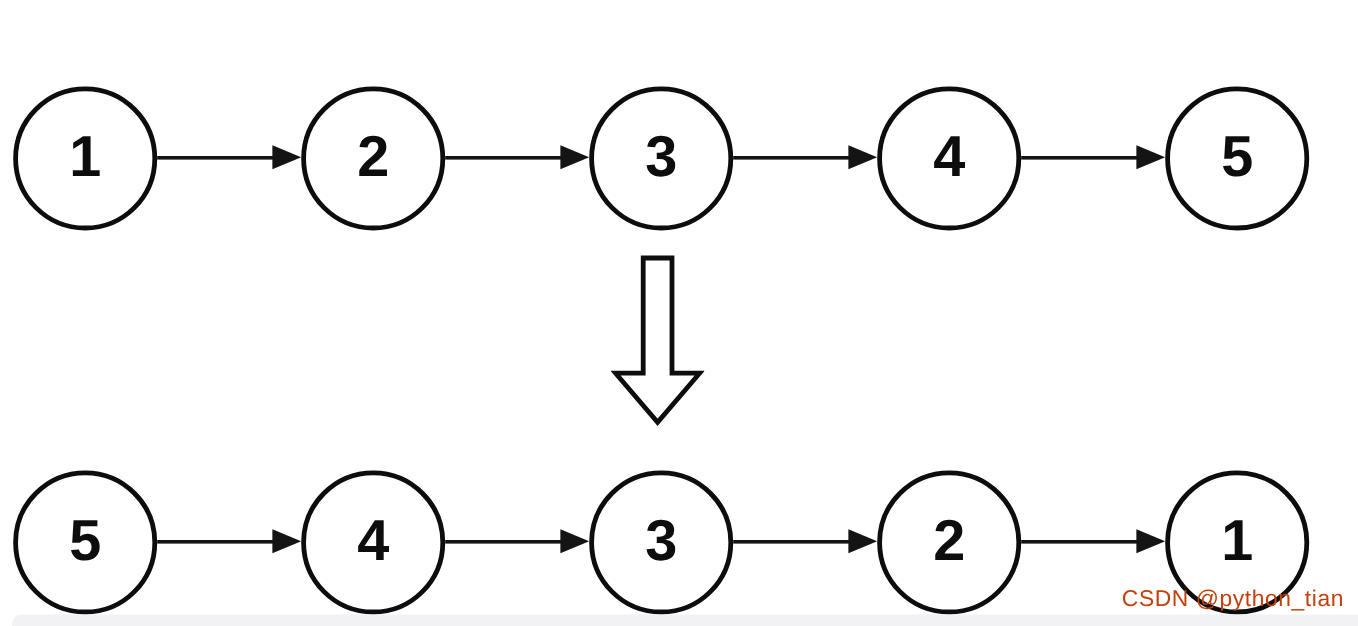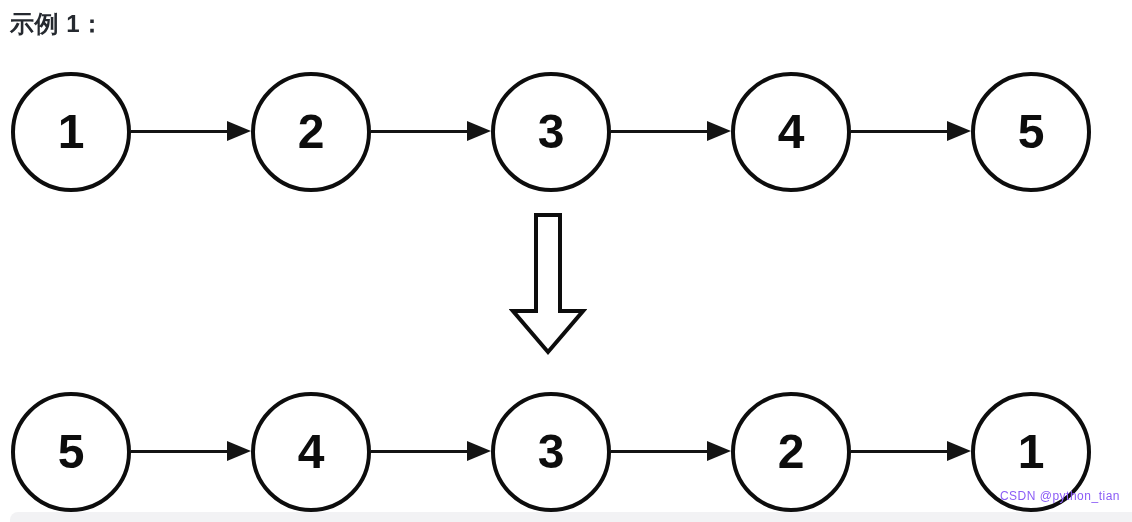--- a/index.html
+++ b/index.html
@@ -79,43 +79,42 @@
   .down-arrow {
     position: absolute;
     left: 509px;
     top: 212px;
   }
 
   .watermark {
     position: absolute;
     right: 12px;
     top: 489px;
-    font-size: 12px;
-    color: #8b5cf6;
+    font-size: 19px;
+    color: #c2410c;
     z-index: 5;
     letter-spacing: 0.5px;
   }
 
   .code-block-edge {
     position: absolute;
     left: 10px;
     right: 0;
     top: 512px;
     bottom: 0;
     background: #f2f2f4;
     border-radius: 8px 0 0 0;
     z-index: 4;
   }
 </style>
 </head>
 <body>
 
 <div class="stage">
 
-  <div class="heading">示例 1：</div>
 
   <div class="list-row top">
     <div class="node">
       <span class="node-label">1</span>
     </div>
     <div class="connector">
       <div class="line"></div>
       <div class="arrowhead"></div>
     </div>
     <div class="node">

